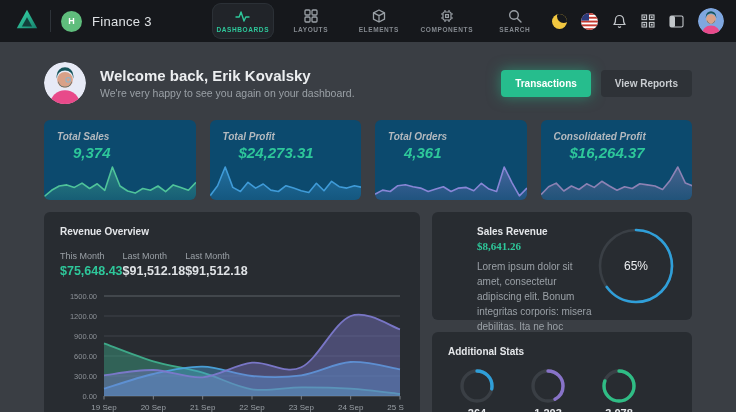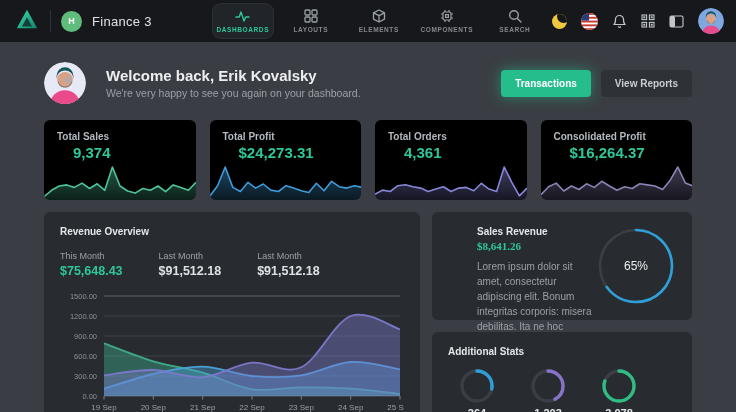--- a/index.html
+++ b/index.html
@@ -37,43 +37,43 @@
   .nav-right { margin-left:auto; display:flex; align-items:center; gap:14px; }
   .nav-right .icon-btn { cursor:pointer; display:flex; align-items:center; }
   .moon { width:15px; height:15px; border-radius:50%; background:#f2c740; position:relative; overflow:hidden; }
   .moon::after { content:""; position:absolute; width:13px; height:13px; border-radius:50%; background:#16181c; left:5px; top:-4px; }
   .nav-avatar { width:26px; height:26px; border-radius:50%; overflow:hidden; }
   
   .content { padding:14px 44px 0 44px; }
   
   .welcome { display:flex; align-items:center; margin:6px 0 16px; }
   .welcome-avatar { width:42px; height:42px; border-radius:50%; overflow:hidden; }
-  .welcome-text { margin-left:20px; }
+  .welcome-text { margin-left:14px; }
   .welcome-text h1 { font-size:15px; font-weight:bold; color:#eceef0; margin-bottom:3px; }
   .welcome-text p { font-size:10.5px; color:#9aa0a6; }
   .welcome-actions { margin-left:auto; display:flex; gap:10px; }
   .btn { border:none; border-radius:4px; font-size:10px; padding:8px 14px; cursor:pointer;
          font-family:"Liberation Sans", sans-serif; font-weight:bold; }
   .btn-dark { background:#2e3237; color:#c9cdd1; }
   .btn-accent { background:#26bd8d; color:#fff; box-shadow:0 0 14px rgba(38,189,141,.55); }
   
   .stat-cards { display:flex; gap:14px; margin-bottom:12px; }
   .stat-card {
-    width:152px; height:80px; background:#000000; border-radius:6px;
-    overflow:hidden; display:flex; flex-direction:column;
+    width:152px; height:80px; background:#0c4a6e; border-radius:6px;
+    overflow:hidden; display:flex; flex-direction:column;font-style:italic;
   }
   .stat-card .sc-label { font-size:10px; font-weight:bold; color:#b4b9be; padding:11px 13px 0; }
   .stat-card .sc-value { font-size:15px; font-weight:bold; color:#2ec79a; padding:2px 29px 0; }
   .stat-card svg { display:block; margin-top:auto; }
   
   .bottom-row { display:flex; gap:12px; align-items:flex-start; }
   .panel { background:#282c31; border-radius:6px; padding:14px 16px; }
   .panel h2 { font-size:10px; font-weight:bold; color:#e4e6e9; }
   .revenue-panel { width:376px; height:212px; }
-  .rev-stats { display:flex; gap:36px; margin:14px 0 10px; }
+  .rev-stats { display:flex; margin:14px 0 10px; }
   .rev-stat .rs-label { font-size:9px; color:#9aa0a6; margin-bottom:3px; }
   .rev-stat .rs-value { font-size:12.5px; font-weight:bold; color:#dfe2e5;text-align:right; }
   .rev-stat.highlight .rs-value { color:#2ec79a; }
   .right-col { width:260px; display:flex; flex-direction:column; gap:12px; }
   .sales-panel { height:108px; display:flex;padding-left:45px; }
   .sales-info { width:150px; }
   .sales-value { font-size:11px; font-weight:bold; color:#2ec79a; margin:3px 0 7px;font-family:Liberation Serif, serif; }
   .sales-desc { font-size:10px; line-height:1.5; color:#9aa0a6; }
   .gauge-wrap { margin-left:auto; position:relative; width:80px; height:80px; }
   .gauge-wrap .gauge-label { position:absolute; inset:0; display:flex; align-items:center;

